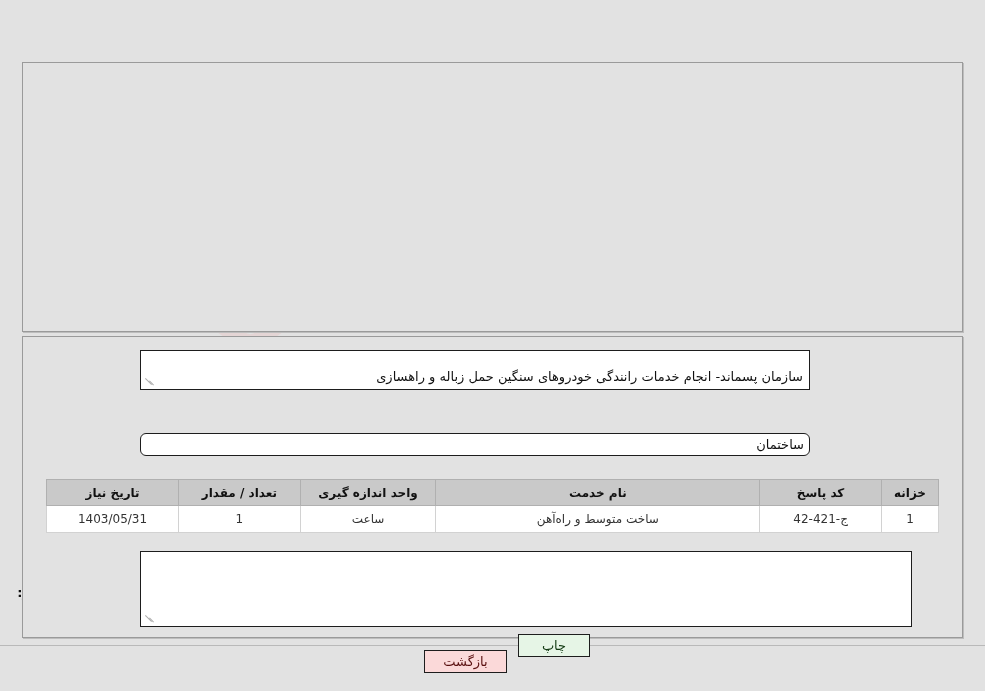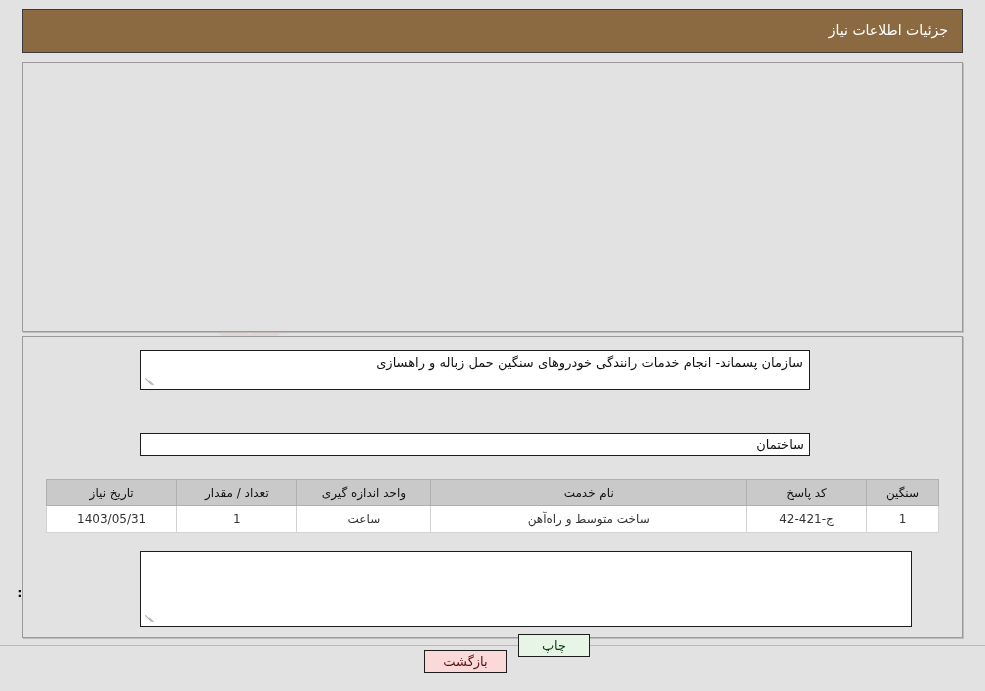--- a/index.html
+++ b/index.html
@@ -127,21 +127,21 @@
     background: #f4f4f4;
   }
 
   
   .tarea {
     position: absolute;
     background: #ffffff;
     border: 1px solid #1d1d1d;
     font-size: 13px;
     color: #111111;
-    padding: 3px 6px 0 6px;
+    padding: 17px 6px 0 6px;
     text-align: right;
     line-height: 18px;
     overflow: hidden;
   }
   .grip {
     position: absolute;
     left: 2px; bottom: 1px;
     width: 12px; height: 12px;
     opacity: .55;
   }
@@ -166,24 +166,24 @@
     left: 46px; top: 479px;
     width: 893px;
     border-collapse: collapse;
     z-index: 3;
     font-size: 12px;
   }
   .tbl th {
     background: #c9c9c9;
     border: 1px solid #b0b0b0;
     color: #111111;
-    font-weight: normal;
+    font-weight: bold;
     font-size: 12px;
     height: 26px;
-    padding: 2px 19px;
+    padding: 2px 12px;
     text-align: center;
   }
   .tbl td {
     background: #ffffff;
     border: 1px solid #d2d2d2;
     color: #333333;
     font-size: 12px;
     height: 27px;
     padding: 2px 4px;
     text-align: center;
@@ -219,23 +219,20 @@
 
   <div class="watermark">
     <svg class="wm-shield" viewBox="0 0 108 120">
       <path d="M8 18 L54 2 L100 18 L100 66 C100 96 78 112 54 118 C30 112 8 96 8 66 Z" fill="none" stroke="#e7c9c9" stroke-width="13"></path>
       <path d="M34 52 L54 40 L74 52 L74 78 L54 90 L34 78 Z" fill="#e7c9c9" opacity=".9"></path>
       <path d="M30 66 L52 54 L52 96 L30 86 Z" fill="#d9bcbc"></path>
     </svg>
     <div class="wm-text">AriaTender.net</div>
   </div>
 
-  <div class="header-bar">
-    <div class="header-title">جزئیات اطلاعات نیاز</div>
-  </div>
 
   <div class="panel" id="panel-top"></div>
 
   <div class="lbl" style="right:862px; top:84px; width:96px;">شماره نیاز:</div>
   <div class="fld center" style="right:603px; top:81px; width:250px;">1103005728000081</div>
   <div class="lbl" style="right:298px; top:84px; width:290px;">تاریخ و ساعت اعلان عمومی:</div>
   <div class="fld center" style="right:104px; top:81px; width:186px;">1403/05/28 - 07:16</div>
 
   <div class="lbl" style="right:862px; top:112px; width:96px;">نام دستگاه خریدار:</div>
   <div class="fld" style="right:228px; top:109px; width:625px;">شهرداری خرم اباد استان لرستان</div>
@@ -282,26 +279,26 @@
     <span>سازمان پسماند- انجام خدمات رانندگی خودروهای سنگین حمل زباله و راهسازی</span>
     <span class="grip">
       <i style="left:5px; top:1px; height:9px;"></i>
       <i style="left:8px; top:4px; height:6px;"></i>
     </span>
   </div>
 
   <div class="sec-head" style="right:858px; top:395px;">اطلاعات خدمات مورد نیاز</div>
 
   <div class="sec-head" style="right:858px; top:437px;">گروه خدمت:</div>
-  <div class="fld" style="right:175px; top:433px; width:670px; z-index:3;">ساختمان</div>
+  <div class="fld" style="right:175px; top:433px; width:670px; z-index:3;border-radius:6px;">ساختمان</div>
 
   <table class="tbl">
     <thead>
       <tr>
-        <th style="width:30px;">سنگین</th>
+        <th style="width:30px;">خزانه</th>
         <th style="width:125px;">کد پاسخ</th>
         <th style="width:338px;">نام خدمت</th>
         <th style="width:140px;">واحد اندازه گیری</th>
         <th style="width:125px;">تعداد / مقدار</th>
         <th style="width:135px;">تاریخ نیاز</th>
       </tr>
     </thead>
     <tbody>
       <tr>
         <td>1</td>

